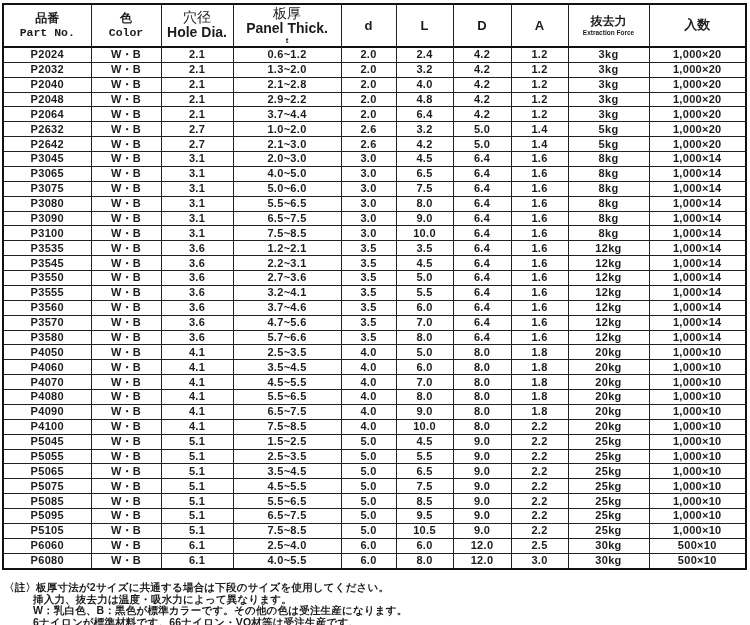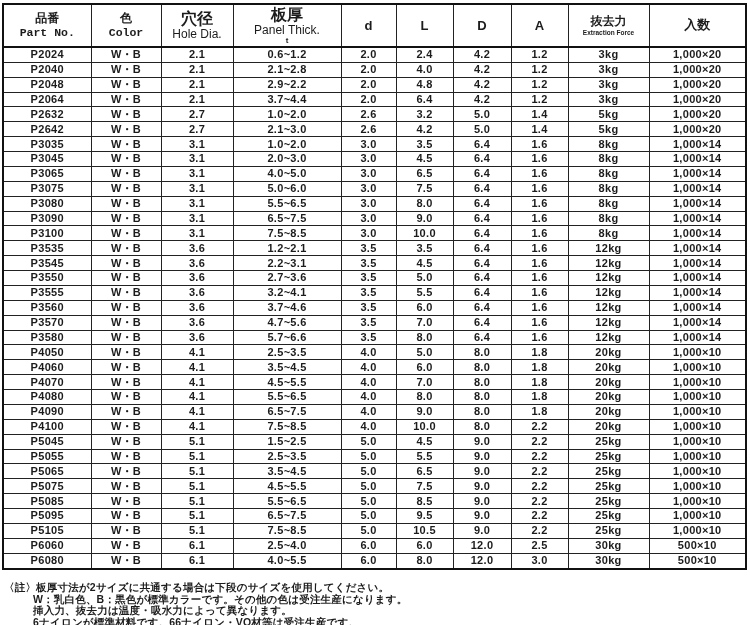--- a/index.html
+++ b/index.html
@@ -25,22 +25,22 @@
   thead tr { height: 37px; }
   tbody td {
     font-size: 11px;
     font-weight: bold;
     letter-spacing: 0.3px;
     padding: 0;
     line-height: 1;
   }
   .th-jp   { font-size: 12px; font-weight: bold; line-height: 1.15; }
   .th-en   { font-size: 11.5px; font-weight: bold; line-height: 1.15; font-family: Liberation Mono, monospace; }
-  .th-jp-sm{ font-size: 16px; font-weight: bold; line-height: 1.1; }
-  .th-en-sm{ font-size: 12px;  font-weight: normal; line-height: 1.1; }
+  .th-jp-sm{ font-size: 14px; font-weight: normal; line-height: 1.1; }
+  .th-en-sm{ font-size: 14px;  font-weight: bold; line-height: 1.1; }
   .th-sub  { font-size: 8px;  font-weight: bold; line-height: 1; }
   .th-letter { font-size: 13px; font-weight: bold; }
   .th-en-tiny{ font-size: 6.5px; font-weight: bold; line-height: 1.1; }
 
   .notes {
     margin-top: 12px;
     padding-left: 2px;
     font-size: 10.5px;
     font-weight: bold;
     line-height: 11.5px;
@@ -114,20 +114,32 @@
           <td>2.1</td>
           <td>0.6~1.2</td>
           <td>2.0</td>
           <td>2.4</td>
           <td>4.2</td>
           <td>1.2</td>
           <td>3kg</td>
           <td>1,000×20</td>
         </tr>
         <tr>
+          <td>P2032</td>
+          <td>W・B</td>
+          <td>2.1</td>
+          <td>1.3~2.0</td>
+          <td>2.0</td>
+          <td>3.2</td>
+          <td>4.2</td>
+          <td>1.2</td>
+          <td>3kg</td>
+          <td>1,000×20</td>
+        </tr>
+        <tr>
           <td>P2040</td>
           <td>W・B</td>
           <td>2.1</td>
           <td>2.1~2.8</td>
           <td>2.0</td>
           <td>4.0</td>
           <td>4.2</td>
           <td>1.2</td>
           <td>3kg</td>
           <td>1,000×20</td>
@@ -172,32 +184,20 @@
           <td>P2642</td>
           <td>W・B</td>
           <td>2.7</td>
           <td>2.1~3.0</td>
           <td>2.6</td>
           <td>4.2</td>
           <td>5.0</td>
           <td>1.4</td>
           <td>5kg</td>
           <td>1,000×20</td>
-        </tr>
-        <tr>
-          <td>P3035</td>
-          <td>W・B</td>
-          <td>3.1</td>
-          <td>1.0~2.0</td>
-          <td>3.0</td>
-          <td>3.5</td>
-          <td>6.4</td>
-          <td>1.6</td>
-          <td>8kg</td>
-          <td>1,000×14</td>
         </tr>
         <tr>
           <td>P3045</td>
           <td>W・B</td>
           <td>3.1</td>
           <td>2.0~3.0</td>
           <td>3.0</td>
           <td>4.5</td>
           <td>6.4</td>
           <td>1.6</td>
@@ -526,18 +526,18 @@
           <td>12.0</td>
           <td>3.0</td>
           <td>30kg</td>
           <td>500×10</td>
         </tr>
       </tbody>
   </table>
 
   <div class="notes">
     <div class="note-line">〈註〉板厚寸法が2サイズに共通する場合は下段のサイズを使用してください。</div>
+    <div class="note-line indented">挿入力、抜去力は温度・吸水力によって異なります。</div>
     <div class="note-line indented">W：乳白色、B：黒色が標準カラーです。その他の色は受注生産になります。</div>
-    <div class="note-line indented">挿入力、抜去力は温度・吸水力によって異なります。</div>
     <div class="note-line indented">6ナイロンが標準材料です。66ナイロン・VO材等は受注生産です。</div>
   </div>
 
 </div>
 
 </body></html>

